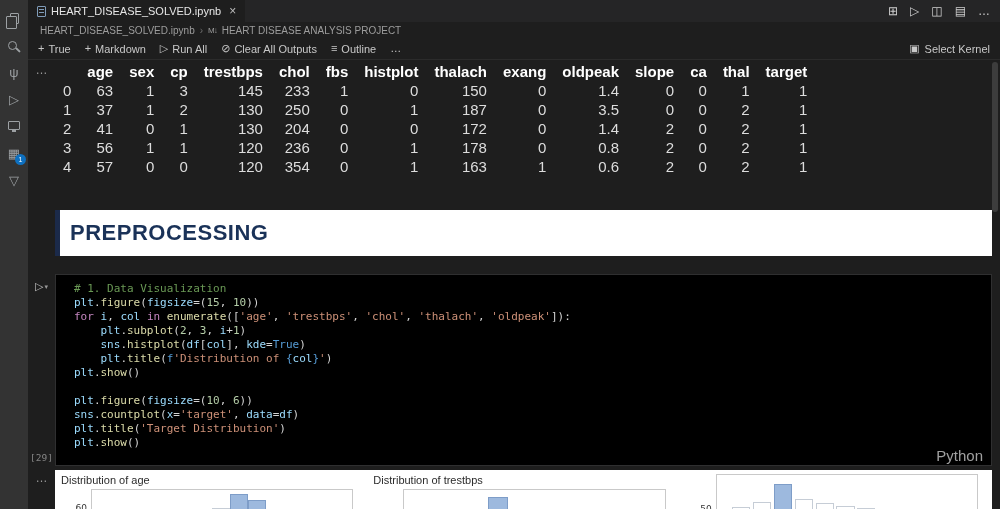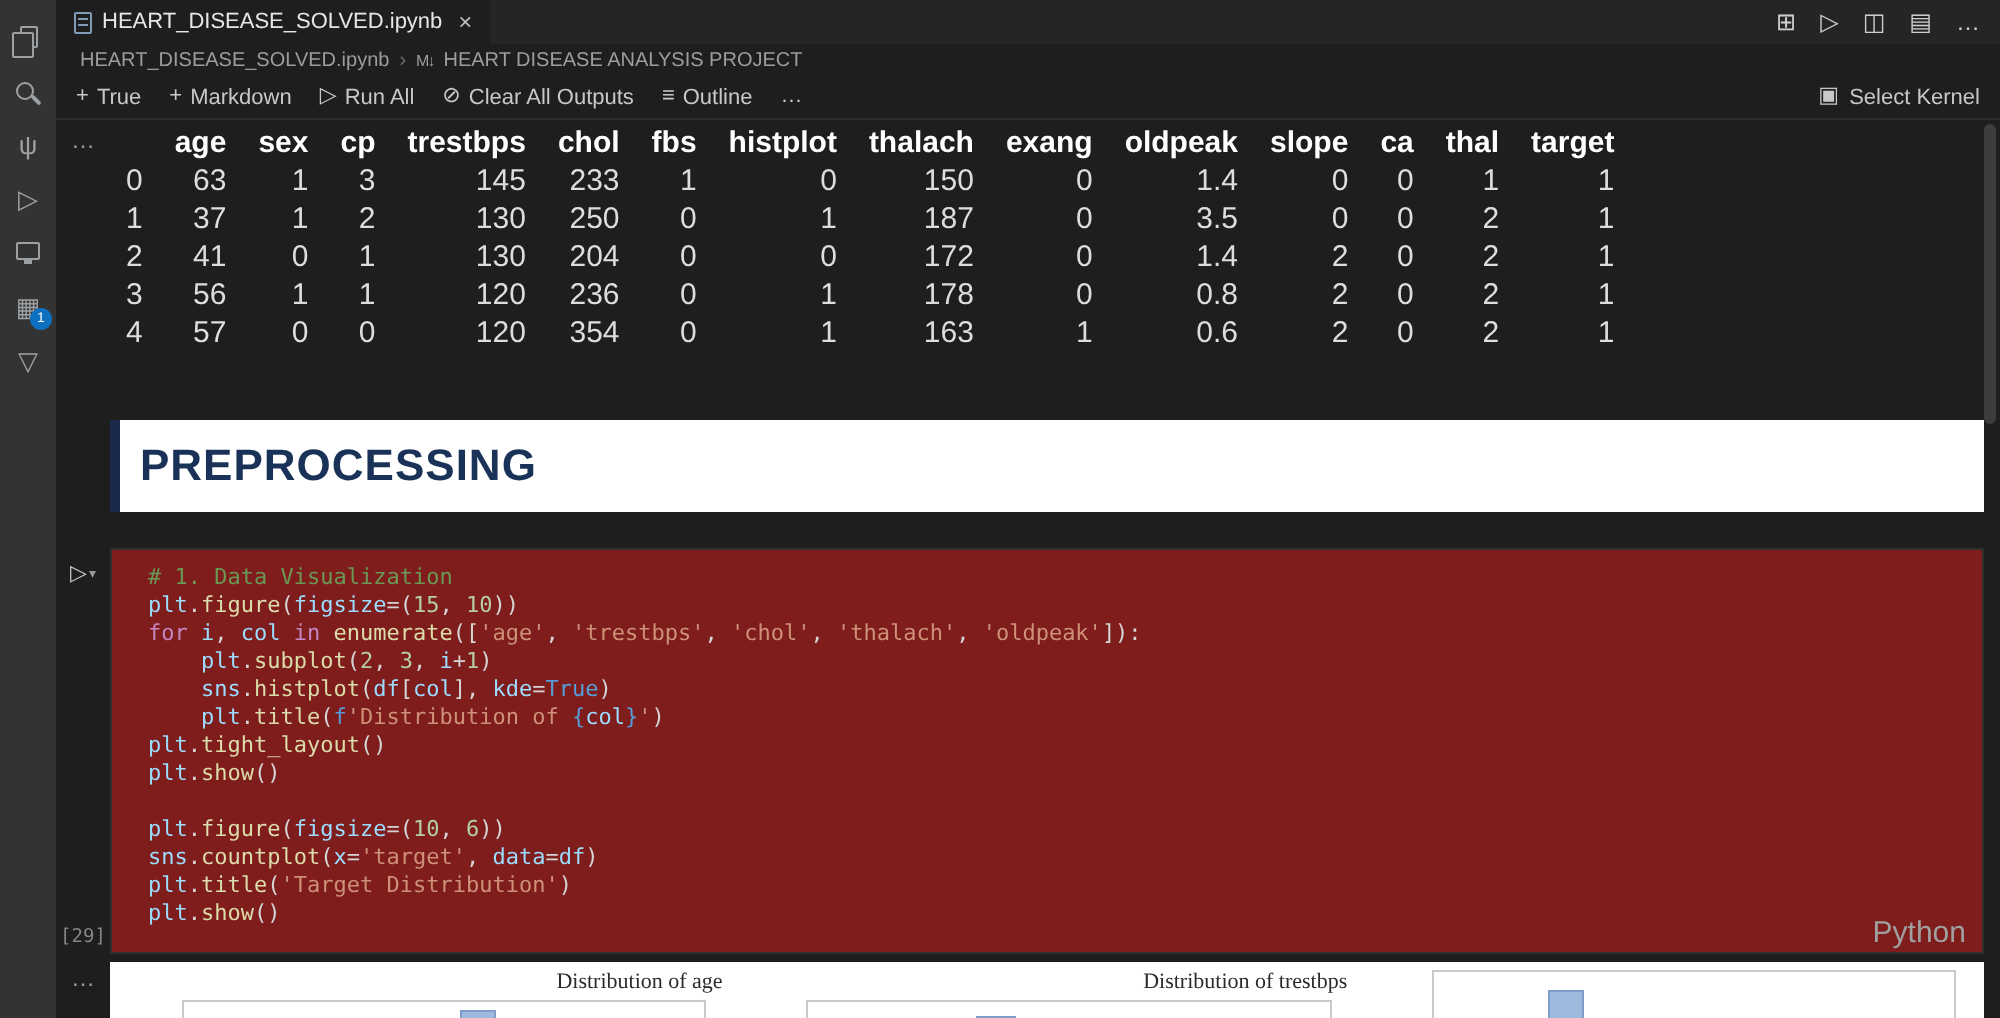--- a/index.html
+++ b/index.html
@@ -53,40 +53,40 @@
   .df-table th{color:#ffffff;font-weight:bold;text-align:right;padding:1px 8px}
   .df-table td{color:#dddddd;text-align:right;padding:1px 8px}
 
   
   .cell-md{margin-top:34px}
   .md-band{background:#ffffff;height:46px;display:flex;align-items:center;border-left:5px solid #1b2a4a}
   .md-heading{font-size:22px;font-weight:bold;color:#1a3258;padding-left:10px;margin:0;letter-spacing:.5px}
 
   
   .cell-code{margin-top:18px}
-  .code-box{position:relative;background:#7f1d1d;border:1px solid #2f2f30;padding:7px 16px 12px 18px;min-height:192px}
+  .code-box{position:relative;background:#000000;border:1px solid #2f2f30;padding:7px 16px 12px 18px;min-height:192px}
   .code-line{white-space:pre;font:11px/14px "DejaVu Sans Mono",monospace;min-height:14px;color:#d4d4d4}
   .tok-cm{color:#6a9955}
   .tok-fn{color:#dcdcaa}
   .tok-var{color:#9cdcfe}
   .tok-num{color:#b5cea8}
   .tok-str{color:#ce9178}
   .tok-kw{color:#c586c0}
   .tok-bi{color:#569cd6}
   .tok-pun{color:#d4d4d4}
   .lang-label{position:absolute;right:8px;bottom:1px;font-size:15px;color:#a0a0a0;cursor:pointer}
   .run-btn{display:flex;align-items:flex-start;gap:1px;color:#c5c5c5;font-size:11px;margin-top:6px;cursor:pointer}
   .run-caret{font-size:7px;margin-top:3px;color:#9a9a9a}
   .exec-count{font:9.5px "DejaVu Sans Mono",monospace;color:#858585;margin-top:auto;margin-bottom:3px}
 
   
   .cell-output{margin-top:4px}
   .out-band{background:#ffffff;min-height:140px;padding-top:4px;display:flex}
   .chart{flex:1;position:relative;padding:0 6px}
-  .chart-title{text-align:right;font-size:11px;color:#2b2b2b;font-family:Liberation Serif, serif;margin-bottom:3px}
+  .chart-title{text-align:left;font-size:11px;color:#2b2b2b;font-family:Liberation Sans, sans-serif;margin-bottom:3px}
   .plot-wrap{position:relative;margin-left:30px;margin-right:8px}
   .plot{height:120px;border:1px solid #c9c9c9;overflow:hidden;position:relative;background:#fff}
   .ytick{position:absolute;left:-24px;width:20px;text-align:right;font-size:9px;color:#333;font-family:"DejaVu Sans",sans-serif}
   .bar{position:absolute;height:200px;background:#ffffff;border:1px solid #c6cdd6}
   .bar.filled{background:#9db9de;border-color:#7e9dc8}
 
   
   .vscroll{position:absolute;top:0;right:0;width:10px;height:100%}
   .vthumb{position:absolute;top:2px;right:2px;width:6px;height:150px;background:rgba(121,121,121,.35);border-radius:3px;cursor:pointer}
 </style>
@@ -310,21 +310,20 @@
         </div>
         <div class="cell-content">
           <div class="code-box">
             <div id="code-lines">
                 <div class="code-line"><span class="tok-cm"># 1. Data Visualization</span></div>
                 <div class="code-line"><span class="tok-var">plt</span><span class="tok-pun">.</span><span class="tok-fn">figure</span><span class="tok-pun">(</span><span class="tok-var">figsize</span><span class="tok-pun">=(</span><span class="tok-num">15</span><span class="tok-pun">, </span><span class="tok-num">10</span><span class="tok-pun">))</span></div>
                 <div class="code-line"><span class="tok-kw">for</span><span class="tok-pun"> </span><span class="tok-var">i</span><span class="tok-pun">, </span><span class="tok-var">col</span><span class="tok-pun"> </span><span class="tok-kw">in</span><span class="tok-pun"> </span><span class="tok-fn">enumerate</span><span class="tok-pun">([</span><span class="tok-str">'age'</span><span class="tok-pun">, </span><span class="tok-str">'trestbps'</span><span class="tok-pun">, </span><span class="tok-str">'chol'</span><span class="tok-pun">, </span><span class="tok-str">'thalach'</span><span class="tok-pun">, </span><span class="tok-str">'oldpeak'</span><span class="tok-pun">]):</span></div>
                 <div class="code-line"><span class="tok-pun">    </span><span class="tok-var">plt</span><span class="tok-pun">.</span><span class="tok-fn">subplot</span><span class="tok-pun">(</span><span class="tok-num">2</span><span class="tok-pun">, </span><span class="tok-num">3</span><span class="tok-pun">, </span><span class="tok-var">i</span><span class="tok-pun">+</span><span class="tok-num">1</span><span class="tok-pun">)</span></div>
                 <div class="code-line"><span class="tok-pun">    </span><span class="tok-var">sns</span><span class="tok-pun">.</span><span class="tok-fn">histplot</span><span class="tok-pun">(</span><span class="tok-var">df</span><span class="tok-pun">[</span><span class="tok-var">col</span><span class="tok-pun">], </span><span class="tok-var">kde</span><span class="tok-pun">=</span><span class="tok-bi">True</span><span class="tok-pun">)</span></div>
                 <div class="code-line"><span class="tok-pun">    </span><span class="tok-var">plt</span><span class="tok-pun">.</span><span class="tok-fn">title</span><span class="tok-pun">(</span><span class="tok-bi">f</span><span class="tok-str">'Distribution of </span><span class="tok-bi">{</span><span class="tok-var">col</span><span class="tok-bi">}</span><span class="tok-str">'</span><span class="tok-pun">)</span></div>
-                <div class="code-line"><span class="tok-var">plt</span><span class="tok-pun">.</span><span class="tok-fn">tight_layout</span><span class="tok-pun">()</span></div>
                 <div class="code-line"><span class="tok-var">plt</span><span class="tok-pun">.</span><span class="tok-fn">show</span><span class="tok-pun">()</span></div>
                 <div class="code-line"></div>
                 <div class="code-line"><span class="tok-var">plt</span><span class="tok-pun">.</span><span class="tok-fn">figure</span><span class="tok-pun">(</span><span class="tok-var">figsize</span><span class="tok-pun">=(</span><span class="tok-num">10</span><span class="tok-pun">, </span><span class="tok-num">6</span><span class="tok-pun">))</span></div>
                 <div class="code-line"><span class="tok-var">sns</span><span class="tok-pun">.</span><span class="tok-fn">countplot</span><span class="tok-pun">(</span><span class="tok-var">x</span><span class="tok-pun">=</span><span class="tok-str">'target'</span><span class="tok-pun">, </span><span class="tok-var">data</span><span class="tok-pun">=</span><span class="tok-var">df</span><span class="tok-pun">)</span></div>
                 <div class="code-line"><span class="tok-var">plt</span><span class="tok-pun">.</span><span class="tok-fn">title</span><span class="tok-pun">(</span><span class="tok-str">'Target Distribution'</span><span class="tok-pun">)</span></div>
                 <div class="code-line"><span class="tok-var">plt</span><span class="tok-pun">.</span><span class="tok-fn">show</span><span class="tok-pun">()</span></div>
               </div>
             <span class="lang-label">Python</span>
           </div>
         </div>

